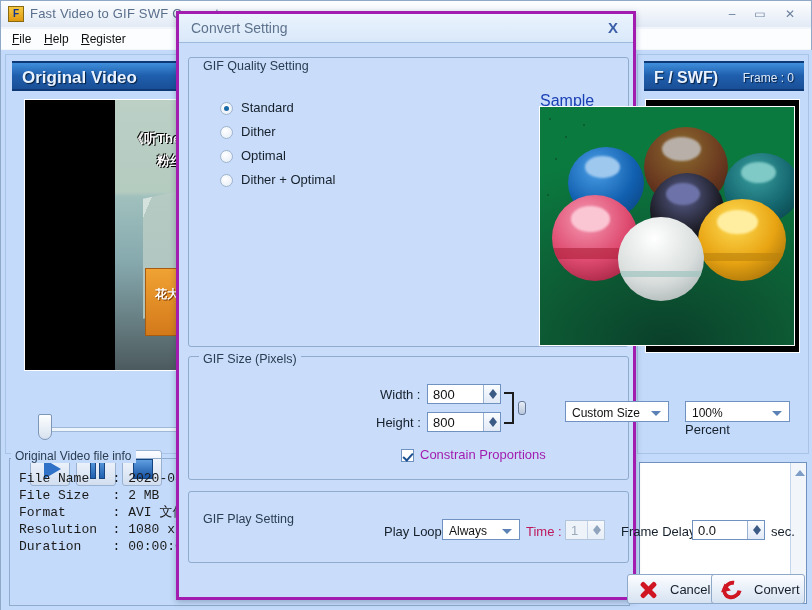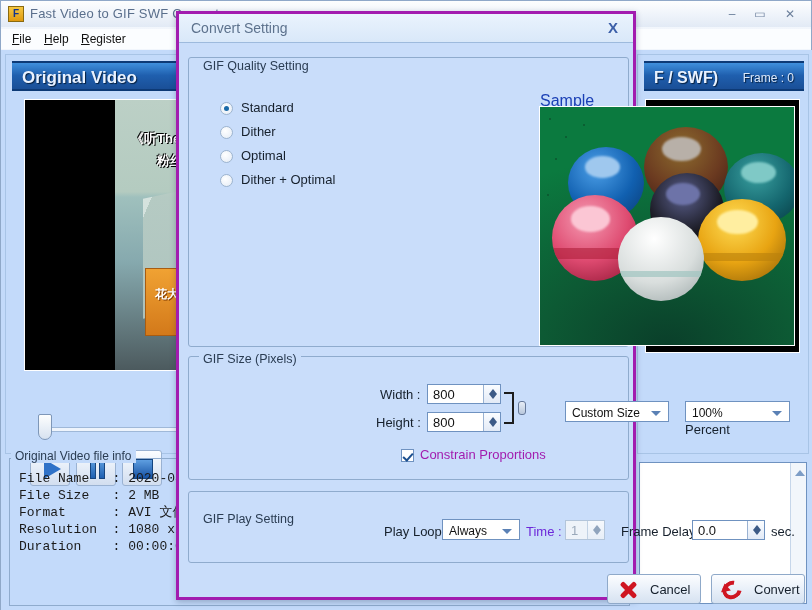--- a/index.html
+++ b/index.html
@@ -259,34 +259,34 @@
   #cb-percent{left:506px;top:387px;width:105px;height:21px;}
   #cp-row{position:absolute;left:222px;top:434px;}
   #cp-box{position:absolute;left:0;top:1px;width:13px;height:13px;background:#fff;
     border:1px solid #6f92c0;box-sizing:border-box;}
   #cp-box::after{content:"";position:absolute;left:3px;top:1px;width:4px;height:8px;
     border:solid #1b4f8f;border-width:0 2px 2px 0;transform:rotate(42deg);}
   #cp-label{position:absolute;left:19px;top:-1px;color:#a21caf;font-size:13px;white-space:nowrap;}
   
   #lb-loop{left:205px;top:510px;}
   #cb-loop{left:263px;top:505px;width:78px;height:21px;}
-  #lb-time{left:347px;top:510px;color:#6d28d9;}
+  #lb-time{left:347px;top:510px;color:#be185d;}
   #sp-time{left:386px;top:506px;width:40px;height:20px;background:#eef3f9;border-color:#b3c5da;}
   #sp-time .val{color:#9aa9ba;}
   #sp-time .btns{background:linear-gradient(#f6f9fd,#e7eef7);border-left:1px solid #c2d2e4;}
   #sp-time .btns::before{border-bottom-color:#90a4bd;}
   #sp-time .btns::after{border-top-color:#90a4bd;}
   #lb-delay{left:442px;top:510px;}
   #sp-delay{left:513px;top:506px;width:73px;height:20px;}
   #lb-sec{left:592px;top:510px;}
   
   .dbtn{position:absolute;top:560px;width:94px;height:30px;
     background:linear-gradient(#fcfdff,#e9f0f9 50%,#d6e2f1);
     border:1px solid #8fa9c9;box-sizing:border-box;border-radius:3px;}
-  #btn-cancel{left:428px;}#btn-convert{left:532px;}
+  #btn-cancel{left:448px;}#btn-convert{left:532px;}
   .dbtn .lbl{position:absolute;left:42px;top:7px;color:#16202c;font-size:13px;}
   #x-ico{position:absolute;left:10px;top:6px;width:20px;height:18px;}
   #x-ico::before,#x-ico::after{content:"";position:absolute;left:8px;top:-1px;width:5px;height:20px;
     background:#cf1622;border-radius:2px;}
   #x-ico::before{transform:rotate(45deg);}
   #x-ico::after{transform:rotate(-45deg);}
   #r-ico{position:absolute;left:10px;top:6px;width:20px;height:18px;
     border:4px solid #cf1622;border-right-color:transparent;border-radius:50%;
     box-sizing:border-box;transform:rotate(-35deg);}
   #r-ico::after{content:"";position:absolute;left:-3px;top:-5px;width:0;height:0;

